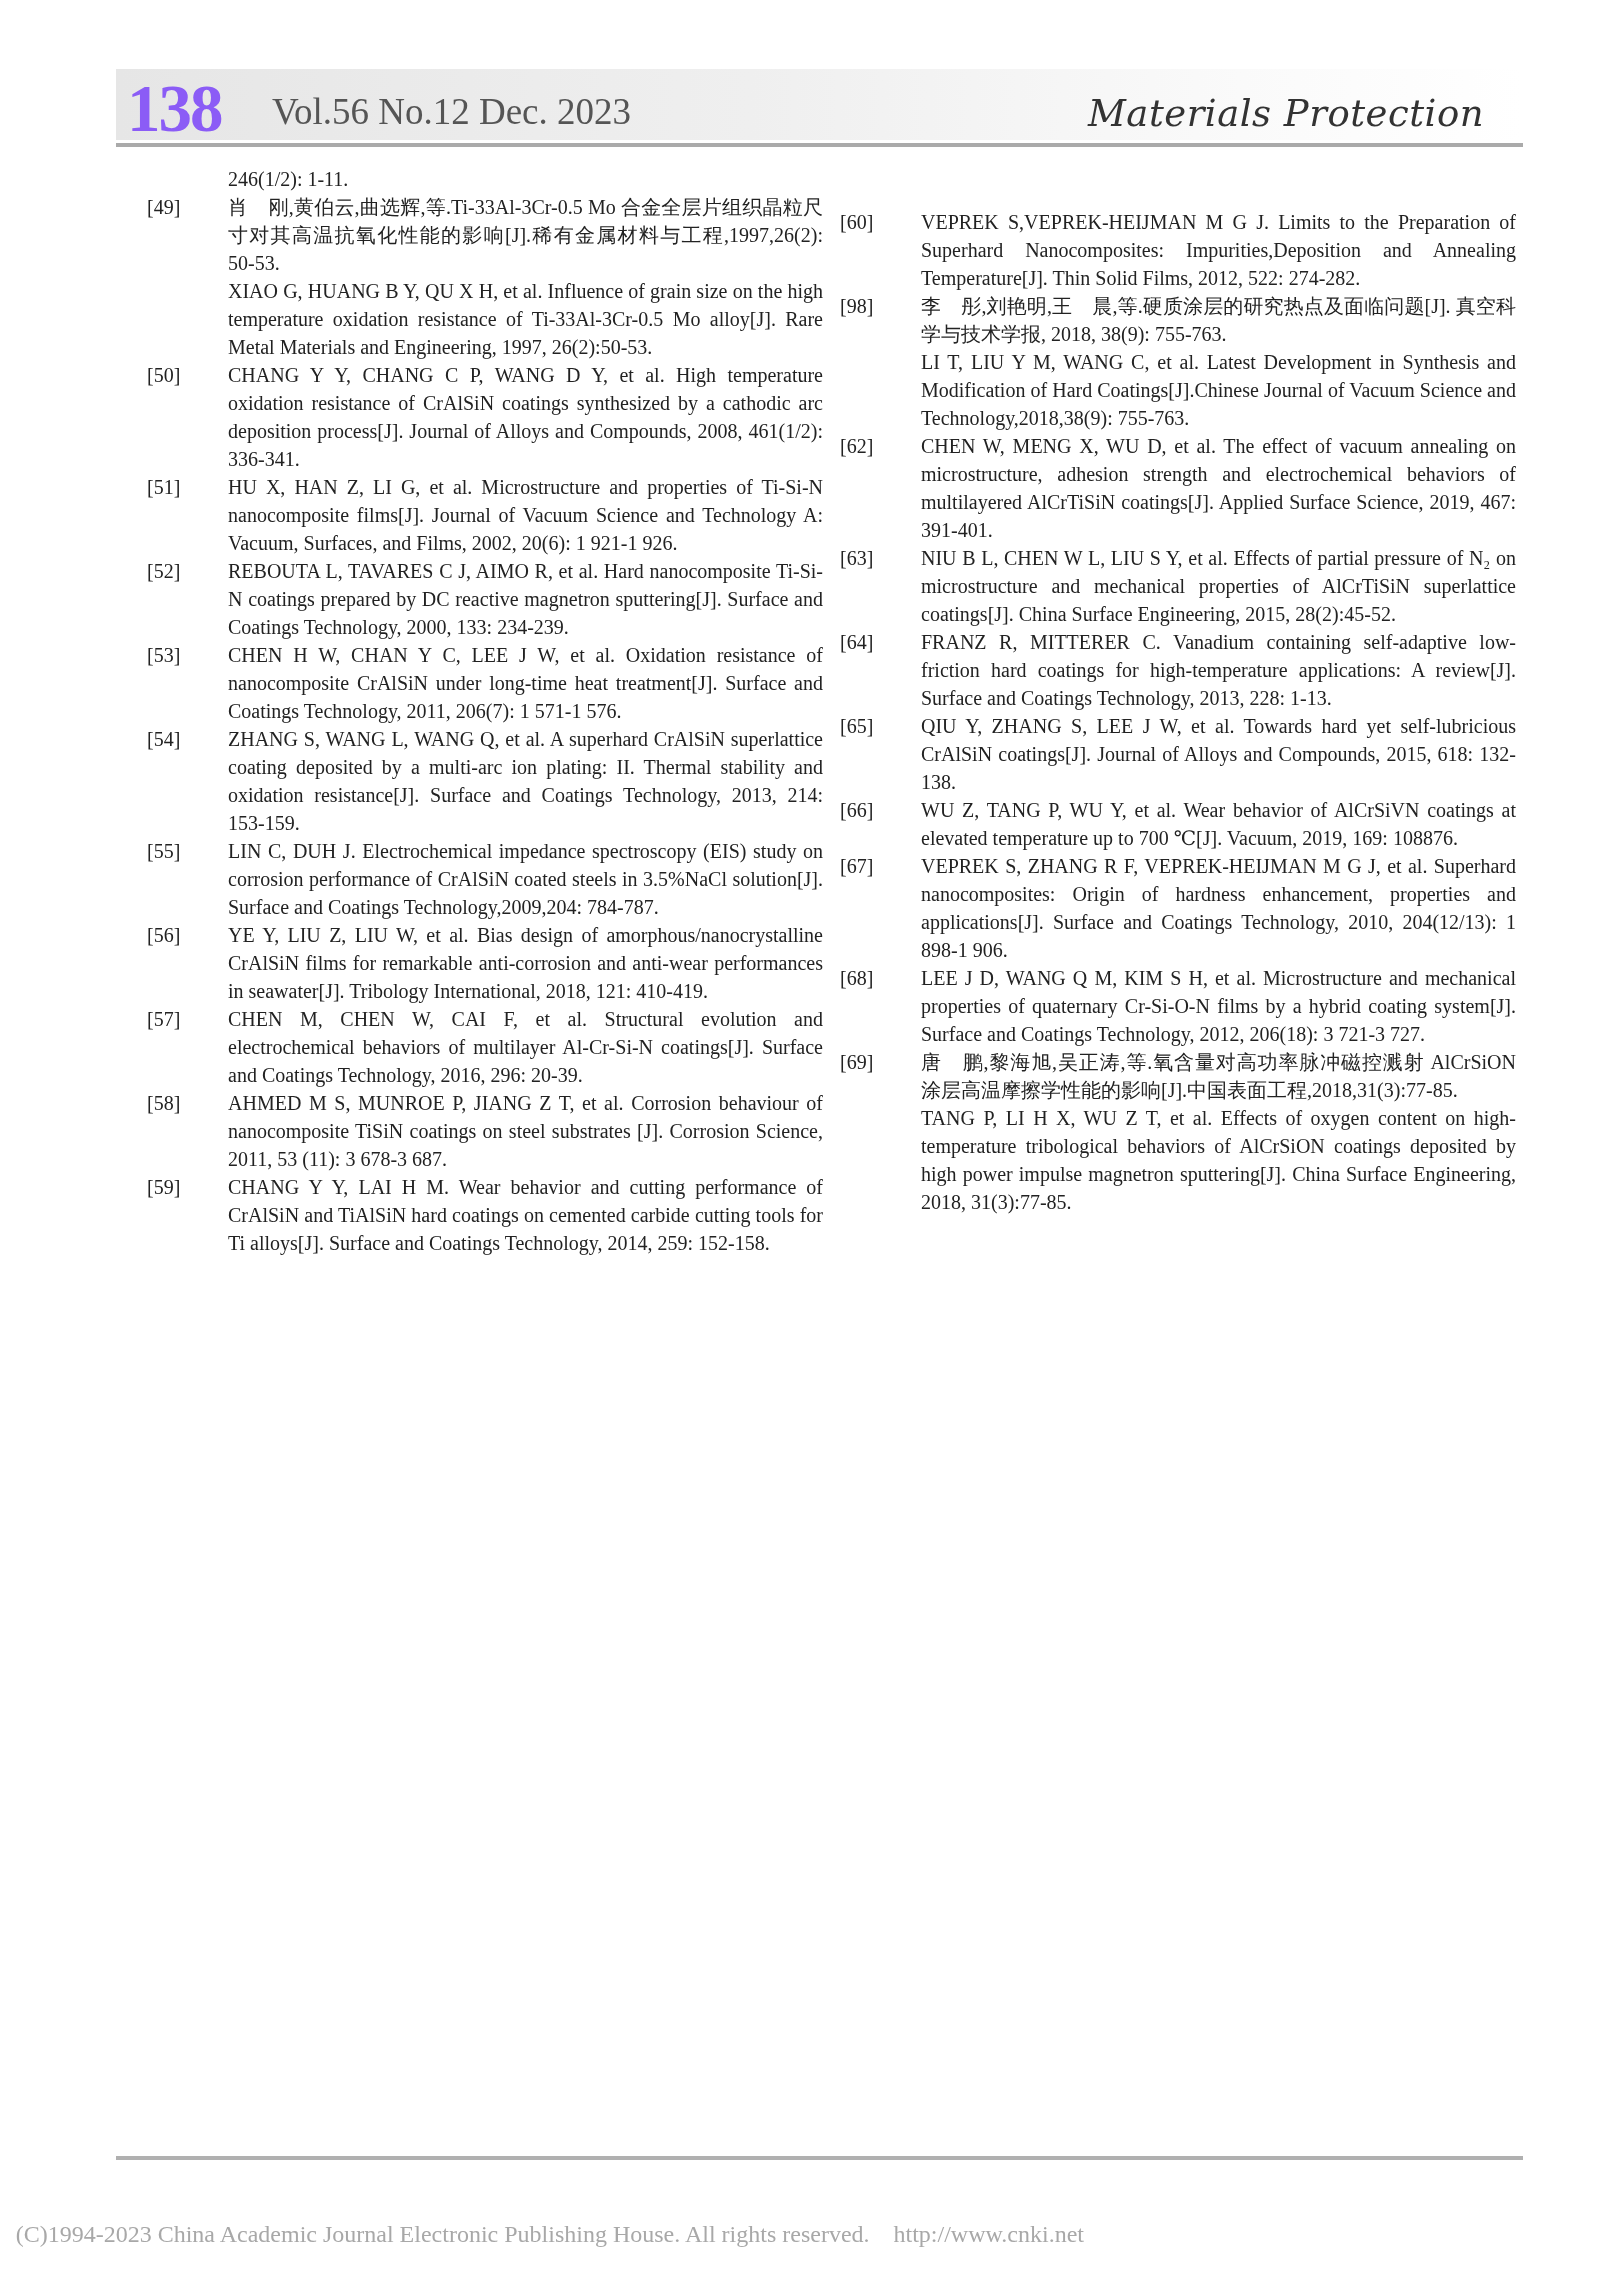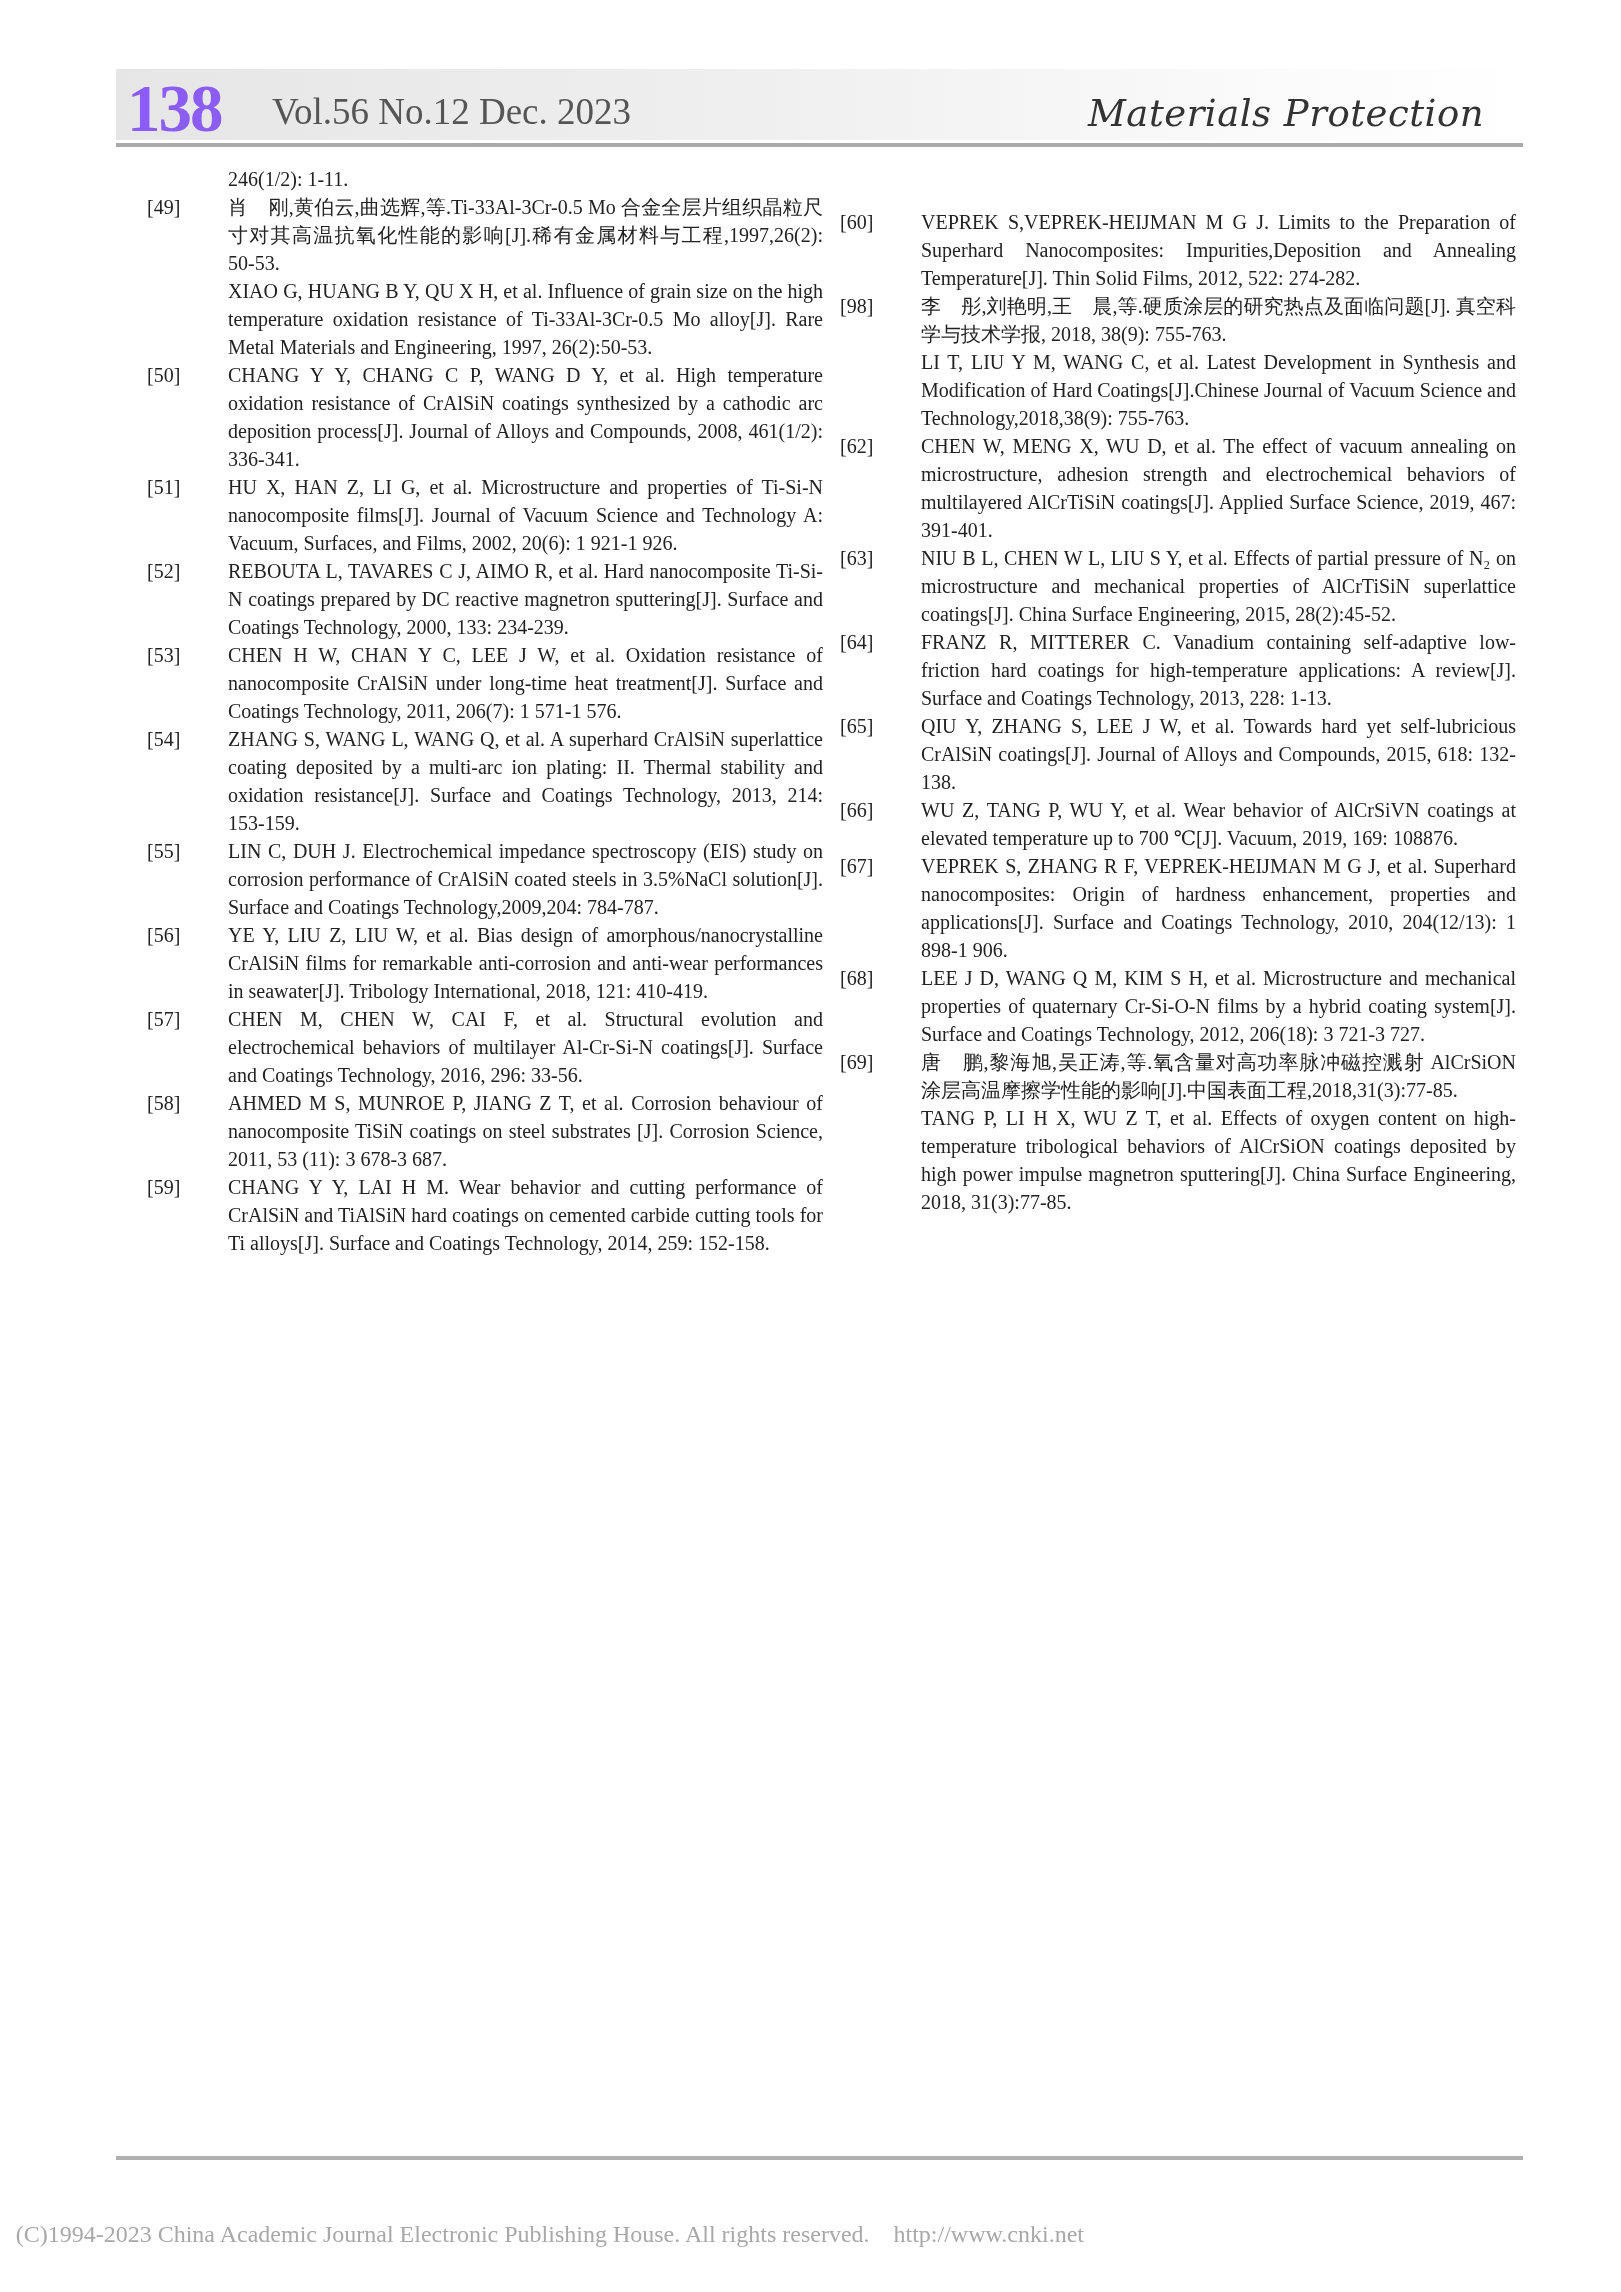--- a/index.html
+++ b/index.html
@@ -61,21 +61,21 @@
     <div class="ref">
       <span class="num">[55]</span>
       <p>LIN C, DUH J. Electrochemical impedance spectroscopy (EIS) study on corrosion performance of CrAlSiN coated steels in 3.5%NaCl solution[J]. Surface and Coatings Technology,2009,204: 784-787.</p>
     </div>
     <div class="ref">
       <span class="num">[56]</span>
       <p>YE Y, LIU Z, LIU W, et al. Bias design of amorphous/nanocrystalline CrAlSiN films for remarkable anti-corrosion and anti-wear performances in seawater[J]. Tribology International, 2018, 121: 410-419.</p>
     </div>
     <div class="ref">
       <span class="num">[57]</span>
-      <p>CHEN M, CHEN W, CAI F, et al. Structural evolution and electrochemical behaviors of multilayer Al-Cr-Si-N coatings[J]. Surface and Coatings Technology, 2016, 296: 33-56.</p>
+      <p>CHEN M, CHEN W, CAI F, et al. Structural evolution and electrochemical behaviors of multilayer Al-Cr-Si-N coatings[J]. Surface and Coatings Technology, 2016, 296: 20-39.</p>
     </div>
     <div class="ref">
       <span class="num">[58]</span>
       <p>AHMED M S, MUNROE P, JIANG Z T, et al. Corrosion behaviour of nanocomposite TiSiN coatings on steel substrates [J]. Corrosion Science, 2011, 53 (11): 3 678-3 687.</p>
     </div>
     <div class="ref">
       <span class="num">[59]</span>
       <p>CHANG Y Y, LAI H M. Wear behavior and cutting performance of CrAlSiN and TiAlSiN hard coatings on cemented carbide cutting tools for Ti alloys[J]. Surface and Coatings Technology, 2014, 259: 152-158.</p>
     </div>
   </div>

